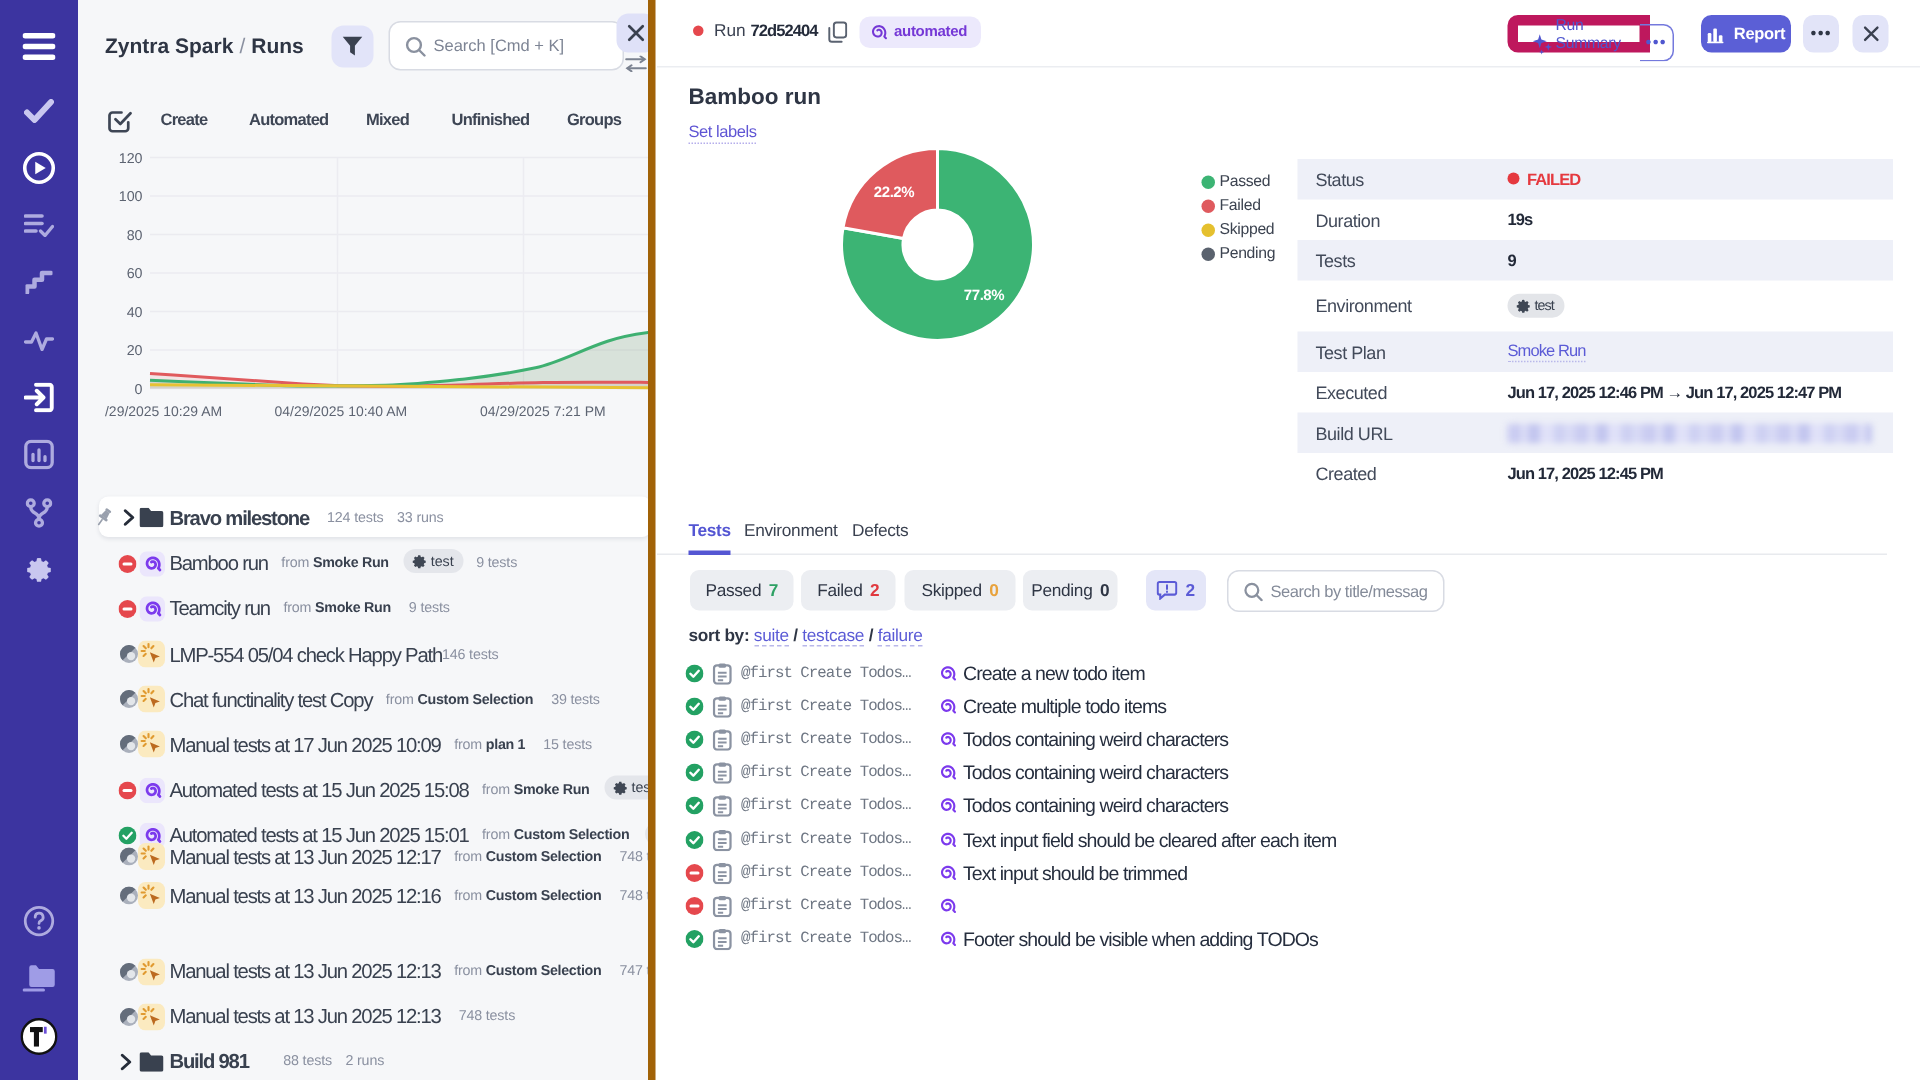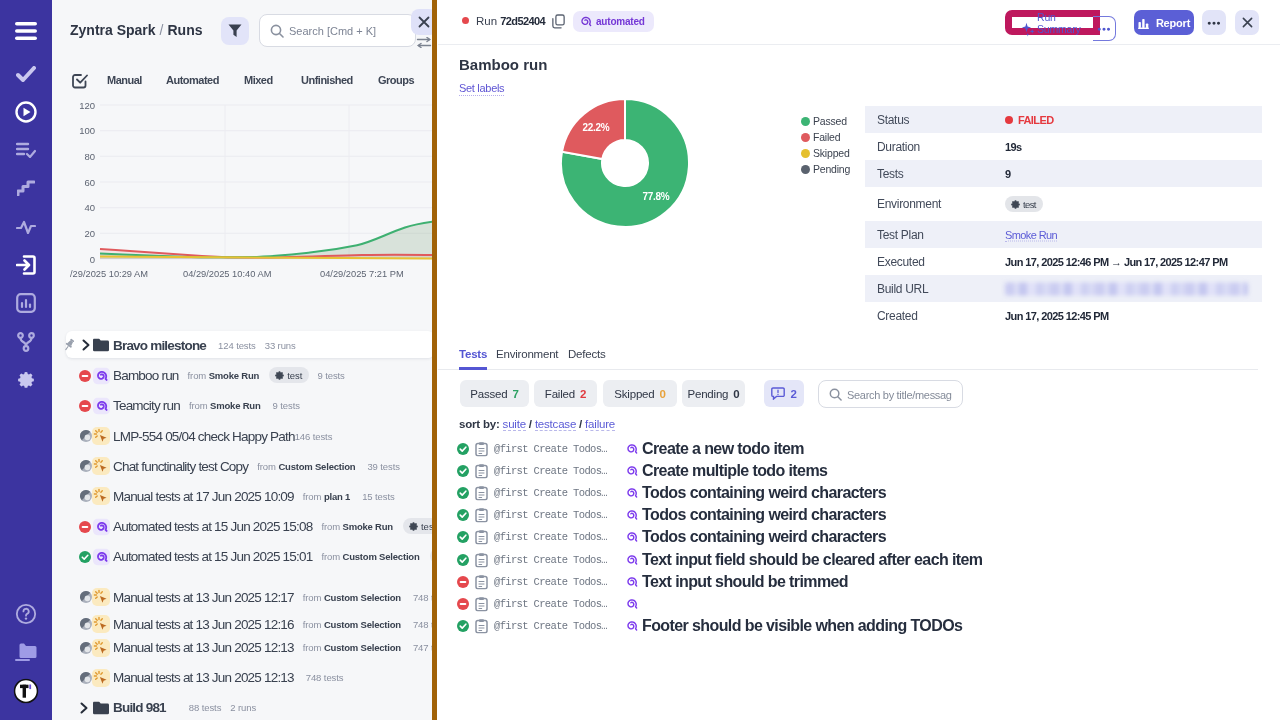--- a/index.html
+++ b/index.html
@@ -42,21 +42,21 @@
   #rtabs { position:absolute; left:0; top:345px; width:820px; height:25px; border-bottom:1px solid #e8eaee; }
   #rtabs span { position:absolute; top:3px; font-size:11.5px; letter-spacing:-0.2px; }
   
   .fpill { position:absolute; top:380px; height:27px; background:#eceef2; border-radius:6px; display:flex; align-items:center; justify-content:center; font-size:11.5px; letter-spacing:-0.2px; color:#2f3645; gap:5px; }
   
   #sortrow { position:absolute; left:21px; top:418px; font-size:11.5px; letter-spacing:-0.2px; color:#2f3645; font-weight:bold; }
   #sortrow a { color:#5b5bd6; font-weight:normal; text-decoration:none; border-bottom:1px dashed #b9b8ea; }
   
   .trow { position:absolute; left:0; width:842px; height:22px; }
   .trow .mono { position:absolute; left:56px; top:50%; transform:translateY(-50%); font-family:"Liberation Mono", monospace; font-size:10.5px; letter-spacing:-0.65px; color:#6e7683; white-space:nowrap; }
-  .trow .ti { position:absolute; left:204px; top:50%; transform:translateY(-50%); font-size:16px; letter-spacing:-0.6px; color:#262e3e; font-weight:bold; white-space:nowrap; }
+  .trow .ti { position:absolute; left:204px; top:50%; transform:translateY(-50%); font-size:13px; letter-spacing:-0.6px; color:#262e3e; font-weight:normal; white-space:nowrap; }
 </style>
 </head>
 <body>
 <div id="root">
   <div id="lpanel">
     <div id="ltitle">Zyntra Spark<span class="sl">/</span>Runs</div>
     <div id="fbtn">
         <svg style="position:absolute;left:7px;top:7px" width="14" height="14" viewBox="0 0 14 14">
           <path d="M0.5 0.5 h13 L8.6 6.5 v6.5 l-3.2 -2.2 v-4.3 Z" fill="#3a4150"></path>
         </svg>
@@ -79,21 +79,21 @@
           <path d="M12 0.5 l2.8 2 l-2.8 2"></path>
           <path d="M15.5 8.5 h-12"></path>
           <path d="M6 6.5 l-2.8 2 l2.8 2"></path>
         </g>
       </svg>
     <div class="tabrow">
       <svg style="position:absolute;left:20px;top:3px" width="16" height="16" viewBox="0 0 16 16">
           <path d="M13.5 8.5 v4 a2 2 0 0 1 -2 2 h-8.5 a2 2 0 0 1 -2 -2 v-8.5 a2 2 0 0 1 2 -2 h6" fill="none" stroke="#3e4655" stroke-width="1.8" stroke-linecap="round"></path>
           <path d="M5 6.5 l3.2 3.2 L15 2.5" fill="none" stroke="#3e4655" stroke-width="1.8" stroke-linecap="round" stroke-linejoin="round"></path>
         </svg>
-      <span style="left:55px">Manual</span>
+      <span style="left:55px">Create</span>
       <span style="left:114px">Automated</span>
       <span style="left:192px">Mixed</span>
       <span style="left:249px">Unfinished</span>
       <span style="left:326px">Groups</span>
     </div>
 
     <svg id="chart" style="position:absolute;left:0;top:100px" width="385" height="180" viewBox="0 0 385 180">
       <g stroke="#ebebf0" stroke-width="1">
         <line x1="48" y1="5" x2="385" y2="5"></line>
           <line x1="48" y1="30.7" x2="385" y2="30.7"></line>
@@ -286,21 +286,21 @@
           </g>
         </svg>
         <div class="rc">
           <span class="ttl">Automated tests at 15 Jun 2025 15:01</span>
           <span class="frm" style="margin-left:9px">from <b class="src">Custom Selection</b></span>
           <span style="margin-left:10px"><span class="pill" style="flex:none"><svg width="11" height="11" viewBox="0 0 24 24">
                 <path fill="#3f4754" d="M12 8a4 4 0 1 0 0 8 4 4 0 0 0 0-8zm9.4 5.6c.05-.52.05-2.68 0-3.2l-2.3-.5a7.4 7.4 0 0 0-.6-1.44l1.27-1.98a10 10 0 0 0-2.26-2.26L15.53 5.5a7.4 7.4 0 0 0-1.44-.6L13.6 2.6a10.3 10.3 0 0 0-3.2 0l-.5 2.3a7.4 7.4 0 0 0-1.44.6L6.48 4.22A10 10 0 0 0 4.22 6.48L5.5 8.46a7.4 7.4 0 0 0-.6 1.44l-2.3.5c-.05.52-.05 2.68 0 3.2l2.3.5c.15.5.35.99.6 1.44l-1.27 1.98a10 10 0 0 0 2.26 2.26l1.98-1.27c.45.25.94.45 1.44.6l.5 2.3c.52.05 2.68.05 3.2 0l.5-2.3a7.4 7.4 0 0 0 1.44-.6l1.98 1.27a10 10 0 0 0 2.26-2.26l-1.27-1.98c.25-.45.45-.94.6-1.44l2.3-.5z"></path>
               </svg>te</span></span>
         </div>
       </div>
-    <div class="lrow" style="top:582px">
+    <div class="lrow" style="top:556px">
         <svg class="sic" style="left:27.5px" width="12" height="12" viewBox="0 0 13 13">
           <circle cx="6.5" cy="6.5" r="6.5" fill="#aab0bc"></circle>
           <path d="M11.1 1.9 A6.5 6.5 0 0 0 1.9 11.1 Z" fill="#646d7b"></path>
           <circle cx="8" cy="8" r="3" fill="#e3e6ea"></circle>
         </svg>
         <svg class="sic" style="left:40px" width="18" height="18" viewBox="0 0 18 18">
           <rect x="0" y="0" width="18" height="18" rx="5" fill="#fbeac0"></rect>
           <g stroke="#e09a30" stroke-width="1.4" stroke-linecap="round">
             <path d="M7 2.4 v2.1"></path>
             <path d="M2.4 7 h2.1"></path>
@@ -309,21 +309,21 @@
             <path d="M3.7 10.3 l1.5 -1.4"></path>
           </g>
           <path d="M7.9 7.9 L14.6 10.7 L11.6 11.7 L10.5 14.7 Z" fill="#bc6a20"></path>
         </svg>
         <div class="rc">
           <span class="ttl">Manual tests at 13 Jun 2025 12:17</span>
           <span class="frm" style="margin-left:9px">from <b class="src">Custom Selection</b></span>
           <span class="cnt" style="margin-left:12px">748 tests</span>
         </div>
       </div>
-    <div class="lrow" style="top:609px">
+    <div class="lrow" style="top:582px">
         <svg class="sic" style="left:27.5px" width="12" height="12" viewBox="0 0 13 13">
           <circle cx="6.5" cy="6.5" r="6.5" fill="#aab0bc"></circle>
           <path d="M11.1 1.9 A6.5 6.5 0 0 0 1.9 11.1 Z" fill="#646d7b"></path>
           <circle cx="8" cy="8" r="3" fill="#e3e6ea"></circle>
         </svg>
         <svg class="sic" style="left:40px" width="18" height="18" viewBox="0 0 18 18">
           <rect x="0" y="0" width="18" height="18" rx="5" fill="#fbeac0"></rect>
           <g stroke="#e09a30" stroke-width="1.4" stroke-linecap="round">
             <path d="M7 2.4 v2.1"></path>
             <path d="M2.4 7 h2.1"></path>

